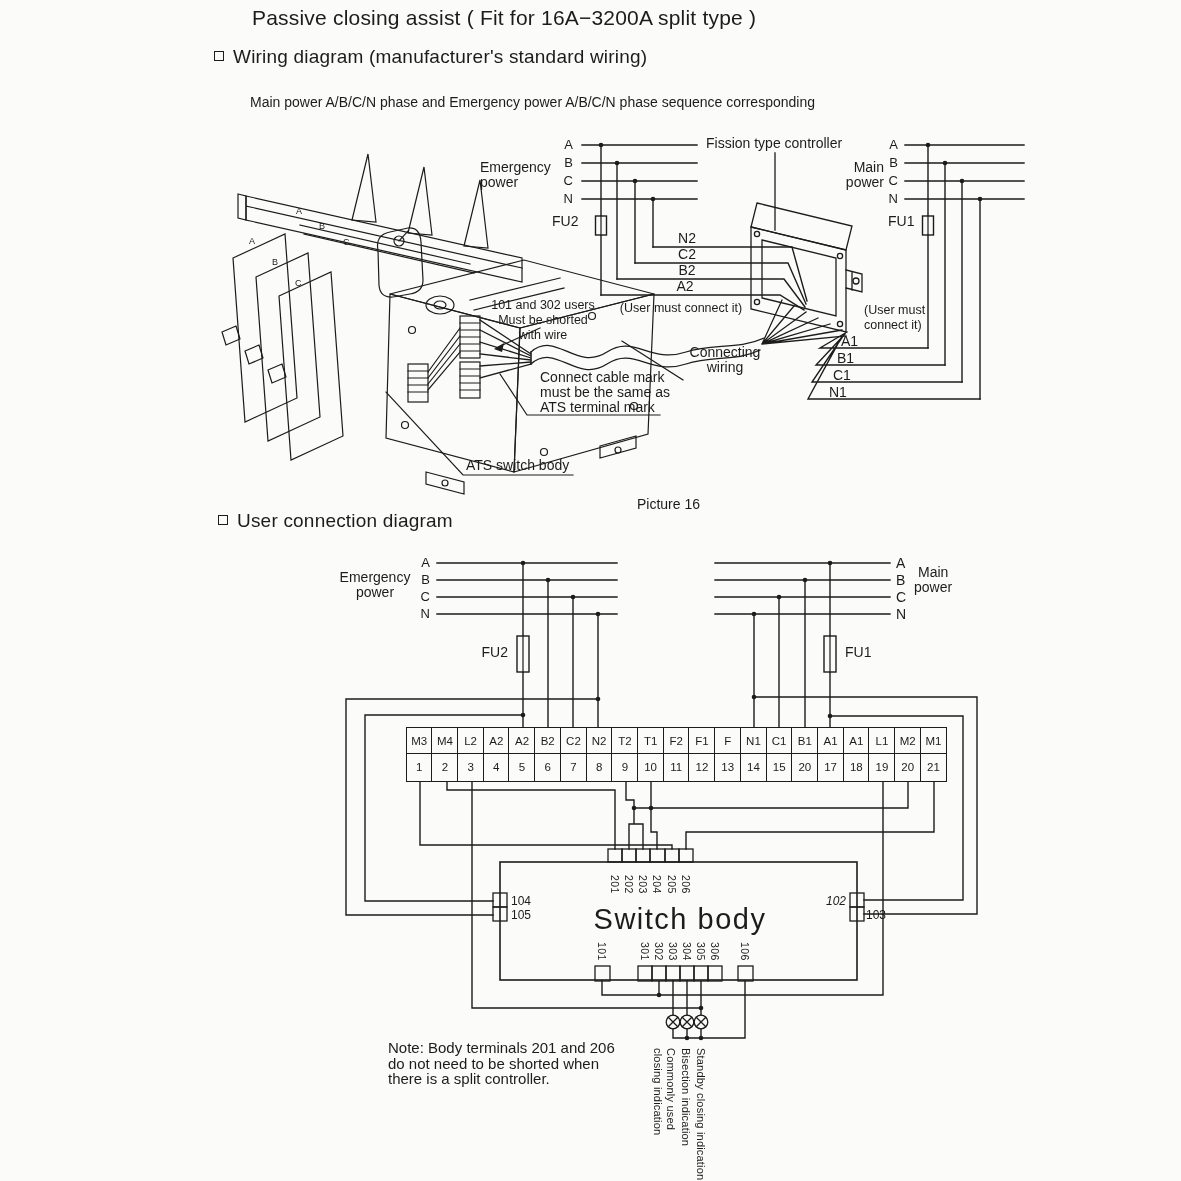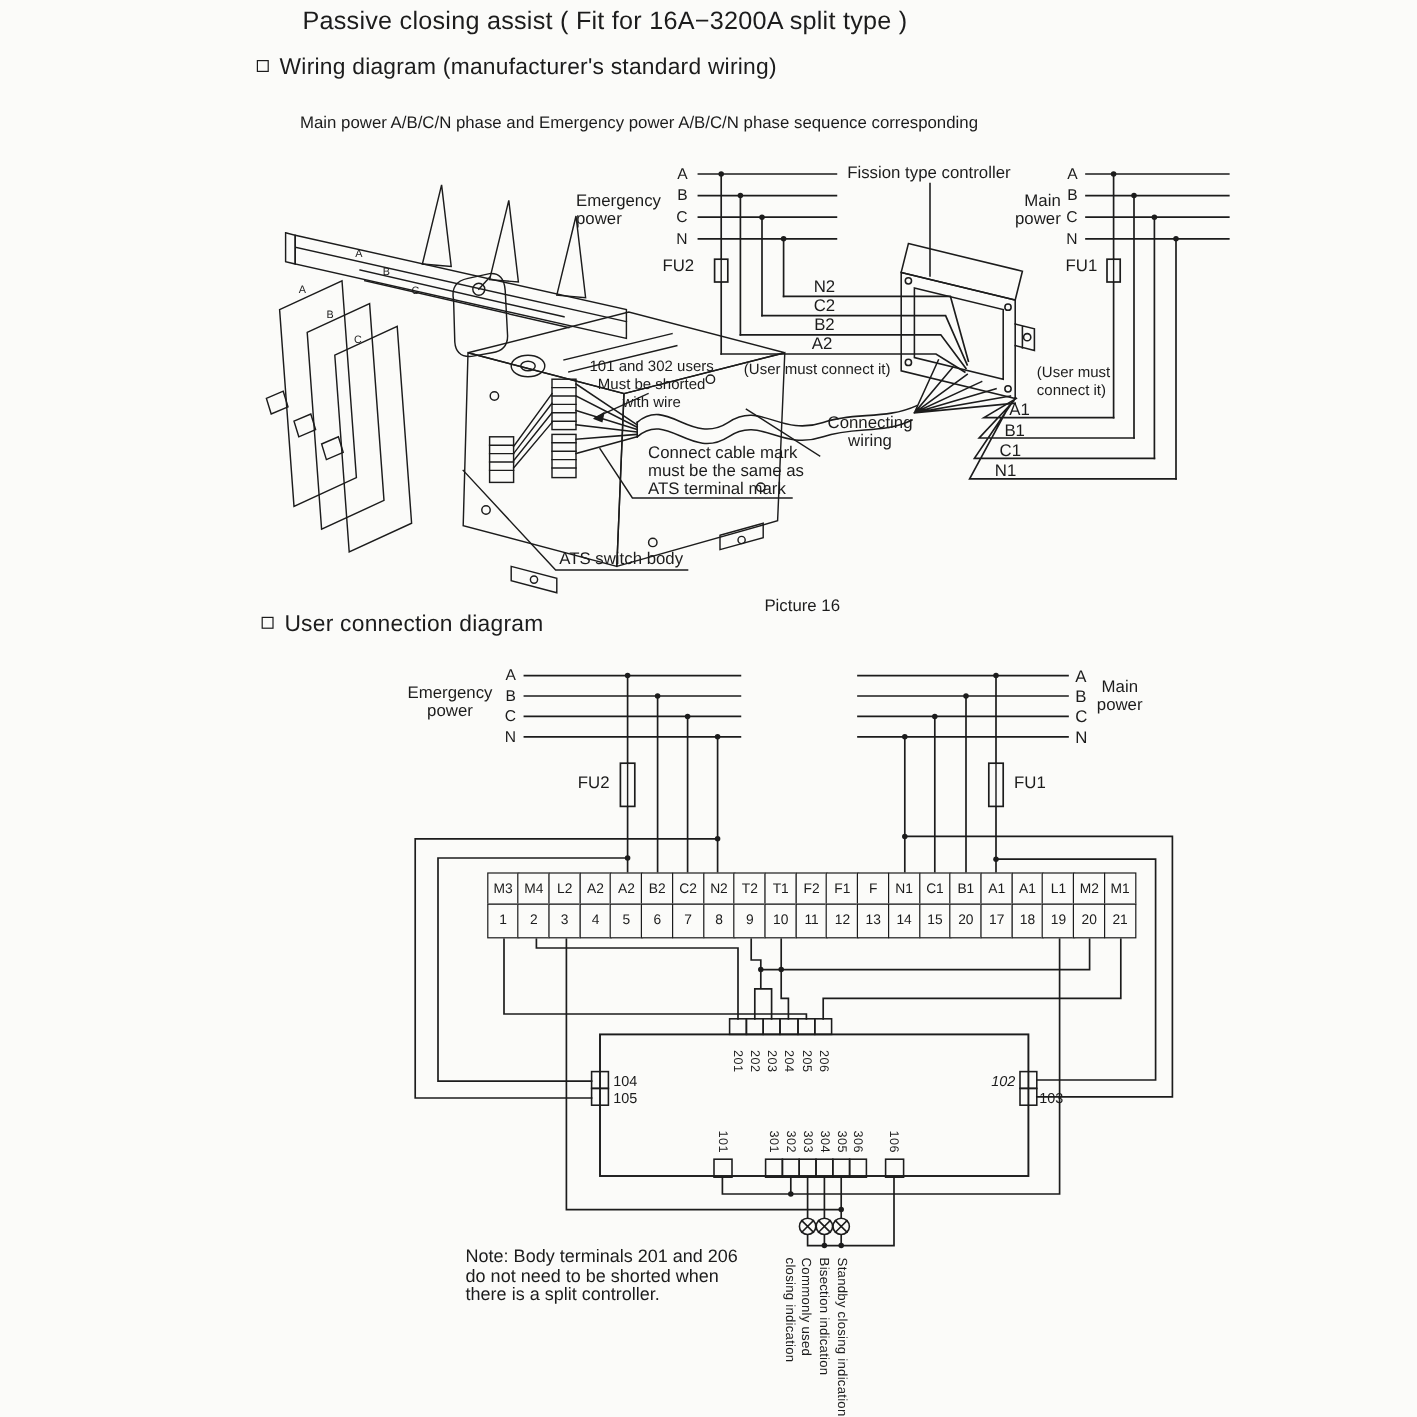--- a/index.html
+++ b/index.html
@@ -350,20 +350,21 @@
     <div class="cell">A1</div>
       <div class="cell num">18</div>
     <div class="cell">L1</div>
       <div class="cell num">19</div>
     <div class="cell">M2</div>
       <div class="cell num">20</div>
     <div class="cell">M1</div>
       <div class="cell num">21</div>
   </div>
 
+  <div class="abs ctr bodylabel" style="left:560px;top:903px;width:240px;">Switch body</div>
   <div class="vlab" style="left:621px;top:875px;">201</div>
   <div class="vlab" style="left:635px;top:875px;">202</div>
   <div class="vlab" style="left:649px;top:875px;">203</div>
   <div class="vlab" style="left:663px;top:875px;">204</div>
   <div class="vlab" style="left:678px;top:875px;">205</div>
   <div class="vlab" style="left:692px;top:875px;">206</div>
   <div class="abs" style="left:511px;top:894px;font-size:12px;">104</div>
   <div class="abs" style="left:511px;top:908px;font-size:12px;">105</div>
   <div class="abs rgt" style="left:820px;top:894px;width:26px;font-size:12px;font-style:italic;">102</div>
   <div class="abs rgt" style="left:820px;top:908px;width:26px;font-size:12px;margin-left:40px;">103</div>

